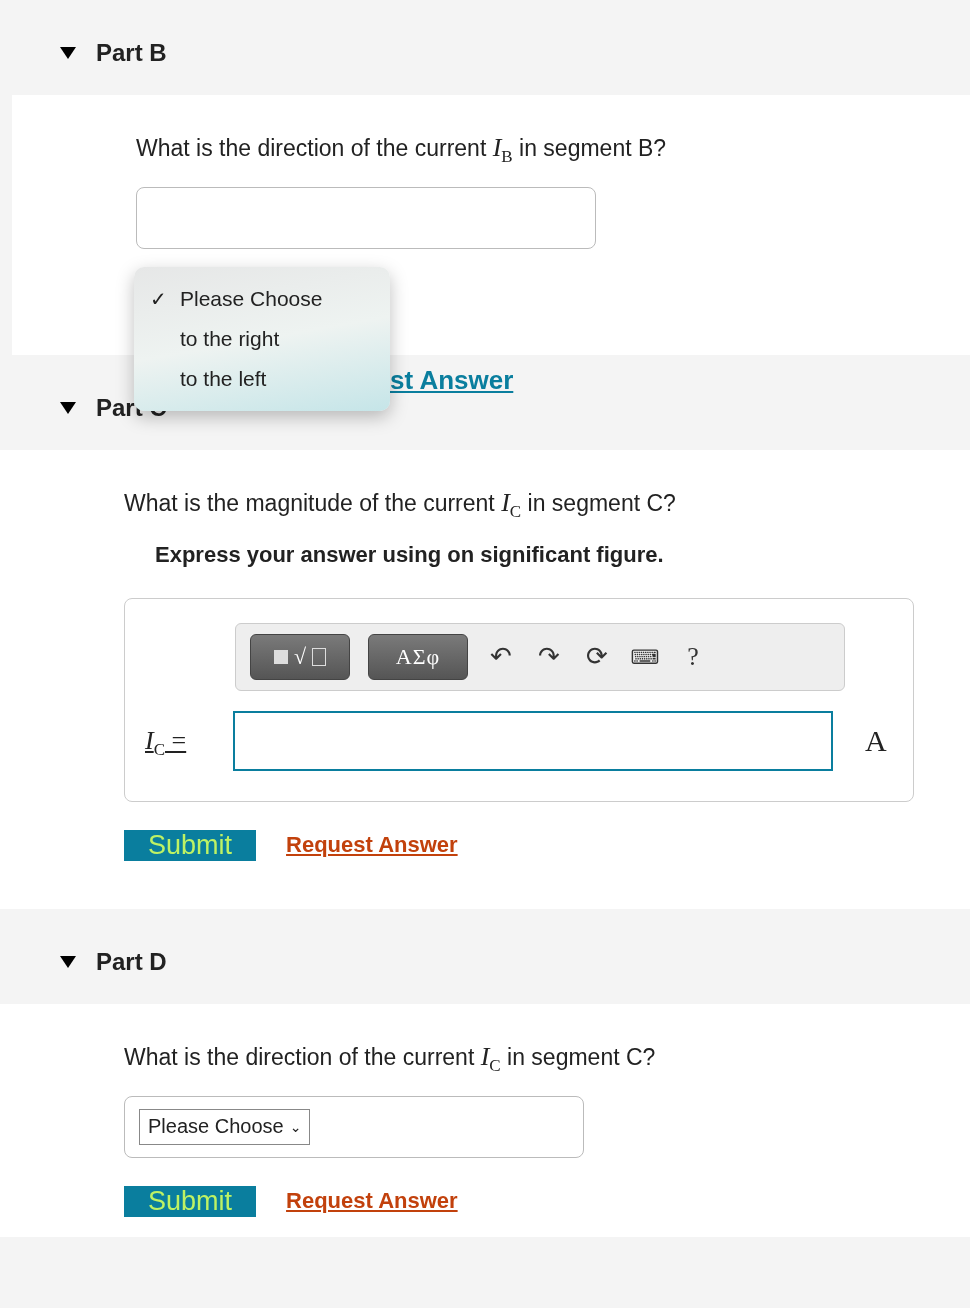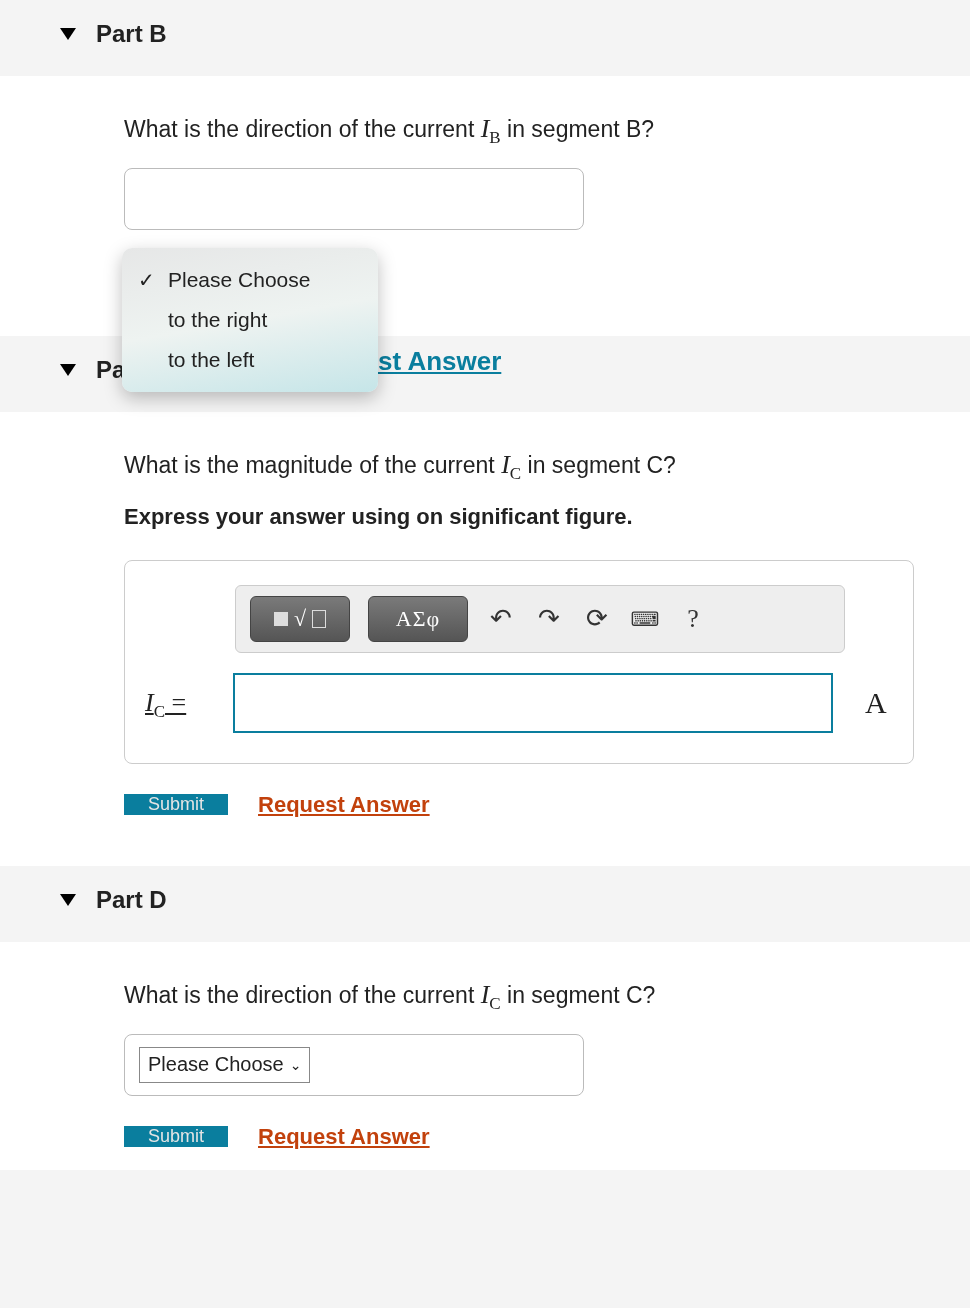--- a/index.html
+++ b/index.html
@@ -7,21 +7,21 @@
     margin: 0;
     padding: 0;
     background: #f4f4f4;
     font-family: Arial, Helvetica, sans-serif;
     font-size: 20px;
     color: #222;
     width: 970px;
   }
   .part-header {
     background: #f4f4f4;
-    padding: 20px 40px 28px 60px;
+    padding: 39px 40px 28px 60px;
     display: flex;
     align-items: center;
     gap: 20px;
   }
   .chev {
     width: 0; height: 0;
     border-left: 8px solid transparent;
     border-right: 8px solid transparent;
     border-top: 12px solid #000;
     display: inline-block;
@@ -48,33 +48,34 @@
   .question .isub {
     font-family: 'Times New Roman', serif;
     font-size: 17px;
     position: relative;
     top: 6px;
   }
   .instruct {
     font-weight: bold;
     font-size: 22px;
     margin-bottom: 30px;
+    margin-left: 31px;
   }
   .submit-row {
     display: flex;
     align-items: center;
     gap: 30px;
     margin-top: 28px;
   }
   .btn-submit {
     background: #0a7e9e;
-    color: #e5e5e5;
+    color: #bef264;
     border: none;
     padding: 0 24px;
-    font-size: 18px;
+    font-size: 27px;
     cursor: pointer;
   }
   .link-req {
     color: #c2410c;
     text-decoration: underline;
     font-weight: bold;
     font-size: 22px;
     cursor: pointer;
   }
   
@@ -106,20 +107,21 @@
   .dropdown-open .option.selected::before {
     content: "✓";
     position: absolute;
     left: 16px;
     top: 8px;
     font-size: 20px;
   }
   .partB-body {
     padding-bottom: 56px;
     min-height: 260px;
+    margin-left: 12px;
   }
   .partial-link {
     position: absolute;
     left: 378px;
     top: 270px;
     color: #0a7e9e;
     text-decoration: underline;
     font-weight: bold;
     font-size: 26px;
   }

